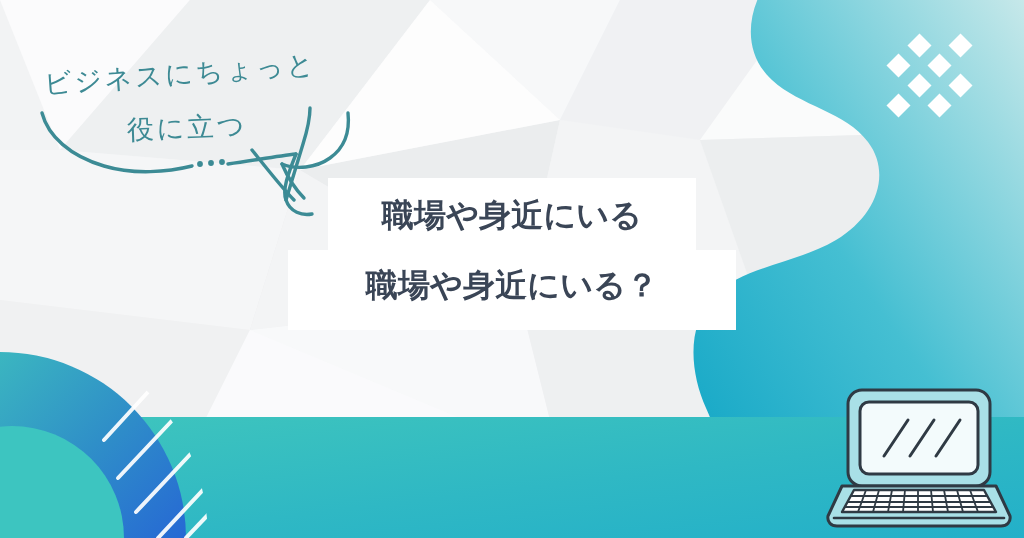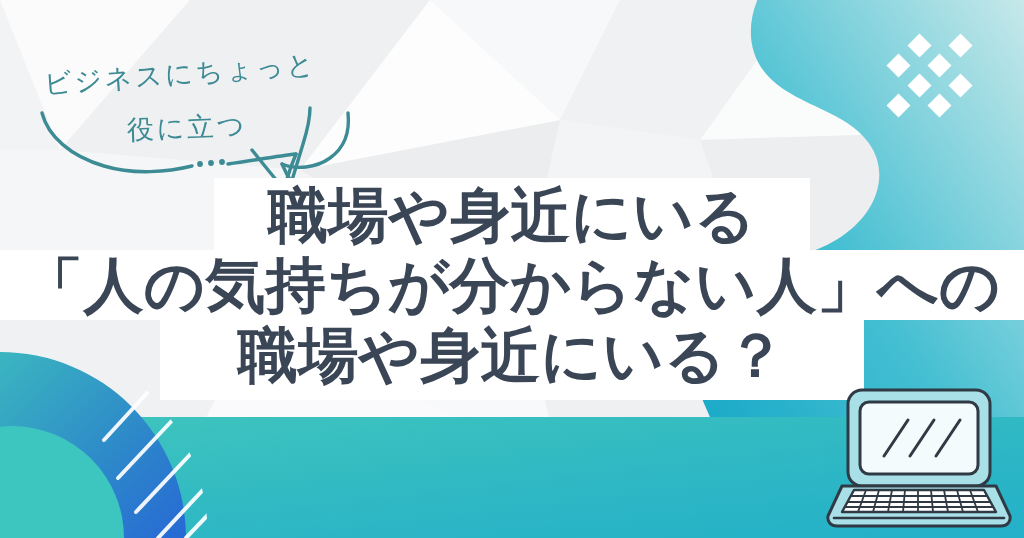--- a/index.html
+++ b/index.html
@@ -59,21 +59,21 @@
     width: 1024px;
     display: flex;
     flex-direction: column;
     align-items: center;
   }
   .title-line {
     background: #ffffff;
     color: #3a4556;
     font-family: "DejaVu Sans", sans-serif;
     font-weight: 700;
-    font-size: 60px;
+    font-size: 32px;
     line-height: 62px;
     letter-spacing: 0.005em;
     white-space: nowrap;
     text-align: center;
     box-sizing: border-box;
   }
   .title-line-1 { padding: 6px 54px 4px 54px; }
   .title-line-2 { padding: 4px 42px 4px 42px; }
   .title-line-3 { padding: 4px 78px 14px 78px; }
 
@@ -233,21 +233,20 @@
         <circle cx="222" cy="162" r="2.9"></circle>
       </g>
     </svg>
   </div>
 
   <div class="eyebrow eyebrow-1">ビジネスにちょっと</div>
   <div class="eyebrow eyebrow-2">役に立つ</div>
 
   <div class="title-stack">
     <div class="title-line title-line-1">職場や身近にいる</div>
-    <div class="title-line title-line-2">「人の気持ちが分からない人」への</div>
     <div class="title-line title-line-3">職場や身近にいる？</div>
   </div>
 
   <div class="laptop">
     <svg width="190" height="148" viewBox="0 0 190 148" xmlns="http://www.w3.org/2000/svg">
 
       <rect x="24" y="4" width="142" height="96" rx="14" ry="14" fill="#a9e0e7" stroke="#2f3a44" stroke-width="3"></rect>
 
       <rect x="36" y="16" width="118" height="72" rx="9" ry="9" fill="#f3fbfc" stroke="#2f3a44" stroke-width="3"></rect>
 

